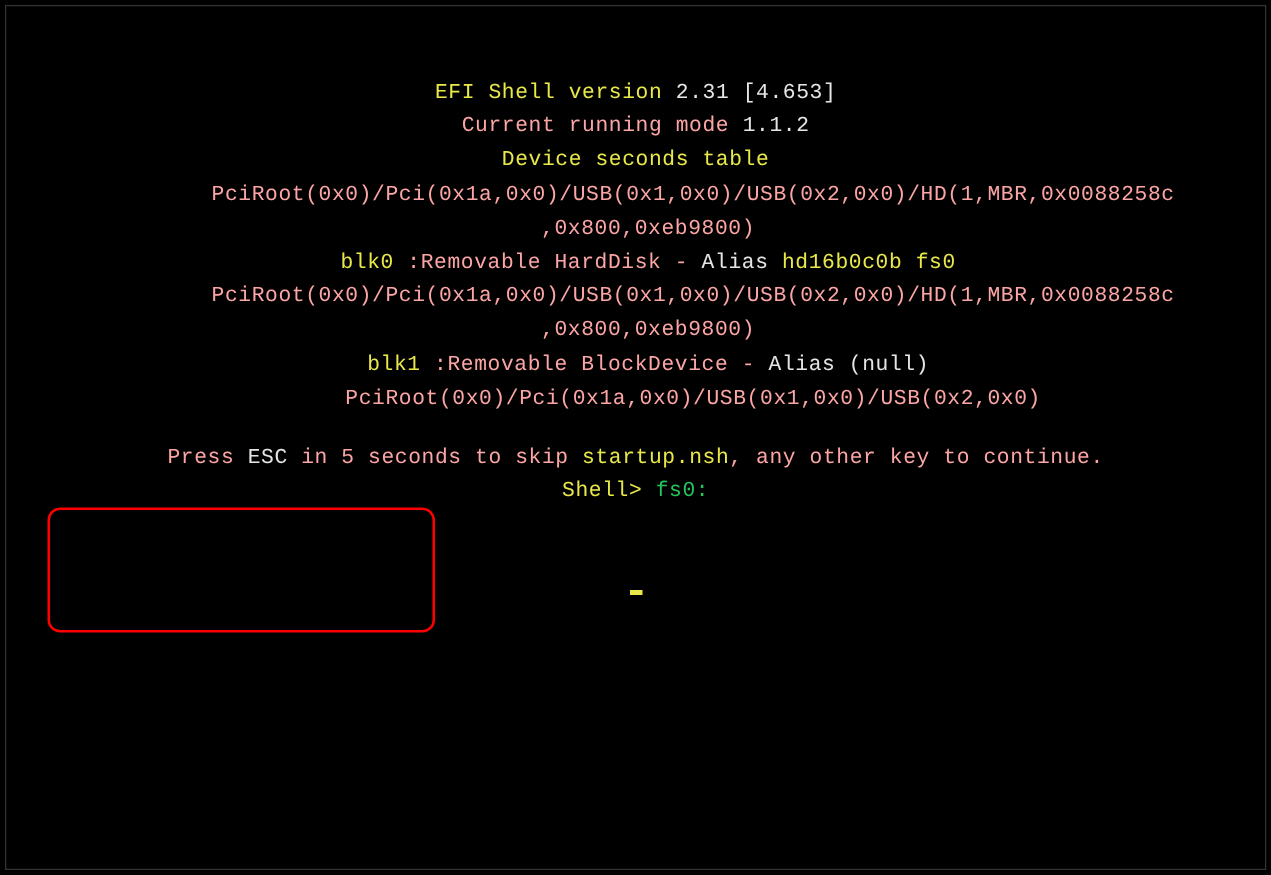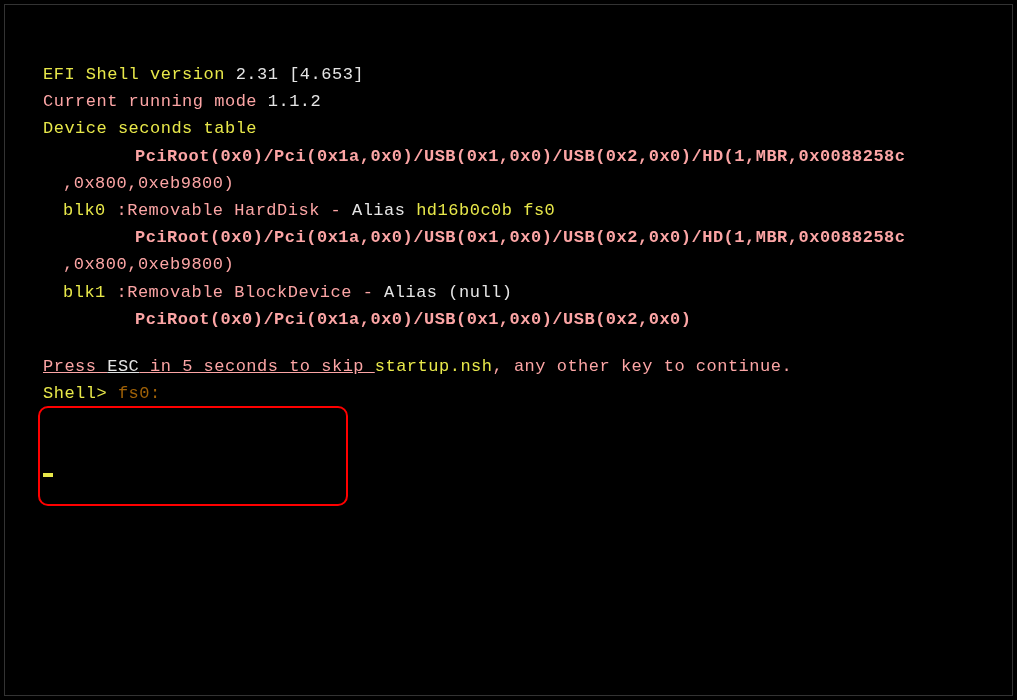--- a/index.html
+++ b/index.html
@@ -1,18 +1,19 @@
 <!DOCTYPE html>
 <html><head>
   <meta charset="utf-8">
   <style>
     * {
       margin: 0;
       padding: 0;
       box-sizing: border-box;
+      text-align: center;
     }
     body {
       background: #000;
       width: 1017px;
       height: 700px;
       font-family: 'Courier New', monospace;
       font-size: 17px;
       line-height: 1.6;
       padding: 4px;
       position: relative;
@@ -21,42 +22,40 @@
       border: 1px solid #333;
       width: 100%;
       height: 100%;
       padding: 56px 38px 20px 38px;
       overflow: hidden;
     }
     .yellow {
       color: #e8e84a;
     }
     .bright-yellow {
-      color: #a16207;
+      color: #22c55e;
       margin-top: 28px;
     }
     .gray {
       color: #fca5a5;
     }
     .white {
       color: #e5e5e5;
     }
     .line {
       white-space: pre;
       letter-spacing: 0.5px;
     }
     .indent1 {
       padding-left: 20px;
     }
     .indent2 {
       padding-left: 92px;
-      font-weight: bold;
     }
     .underline {
-      text-decoration: underline;
     }
     .highlight-box {
       border: 2px solid #ff0000;
       border-radius: 10px;
       position: absolute;
       left: 38px;
       top: 406px;
       width: 310px;
       height: 100px;
       pointer-events: none;

